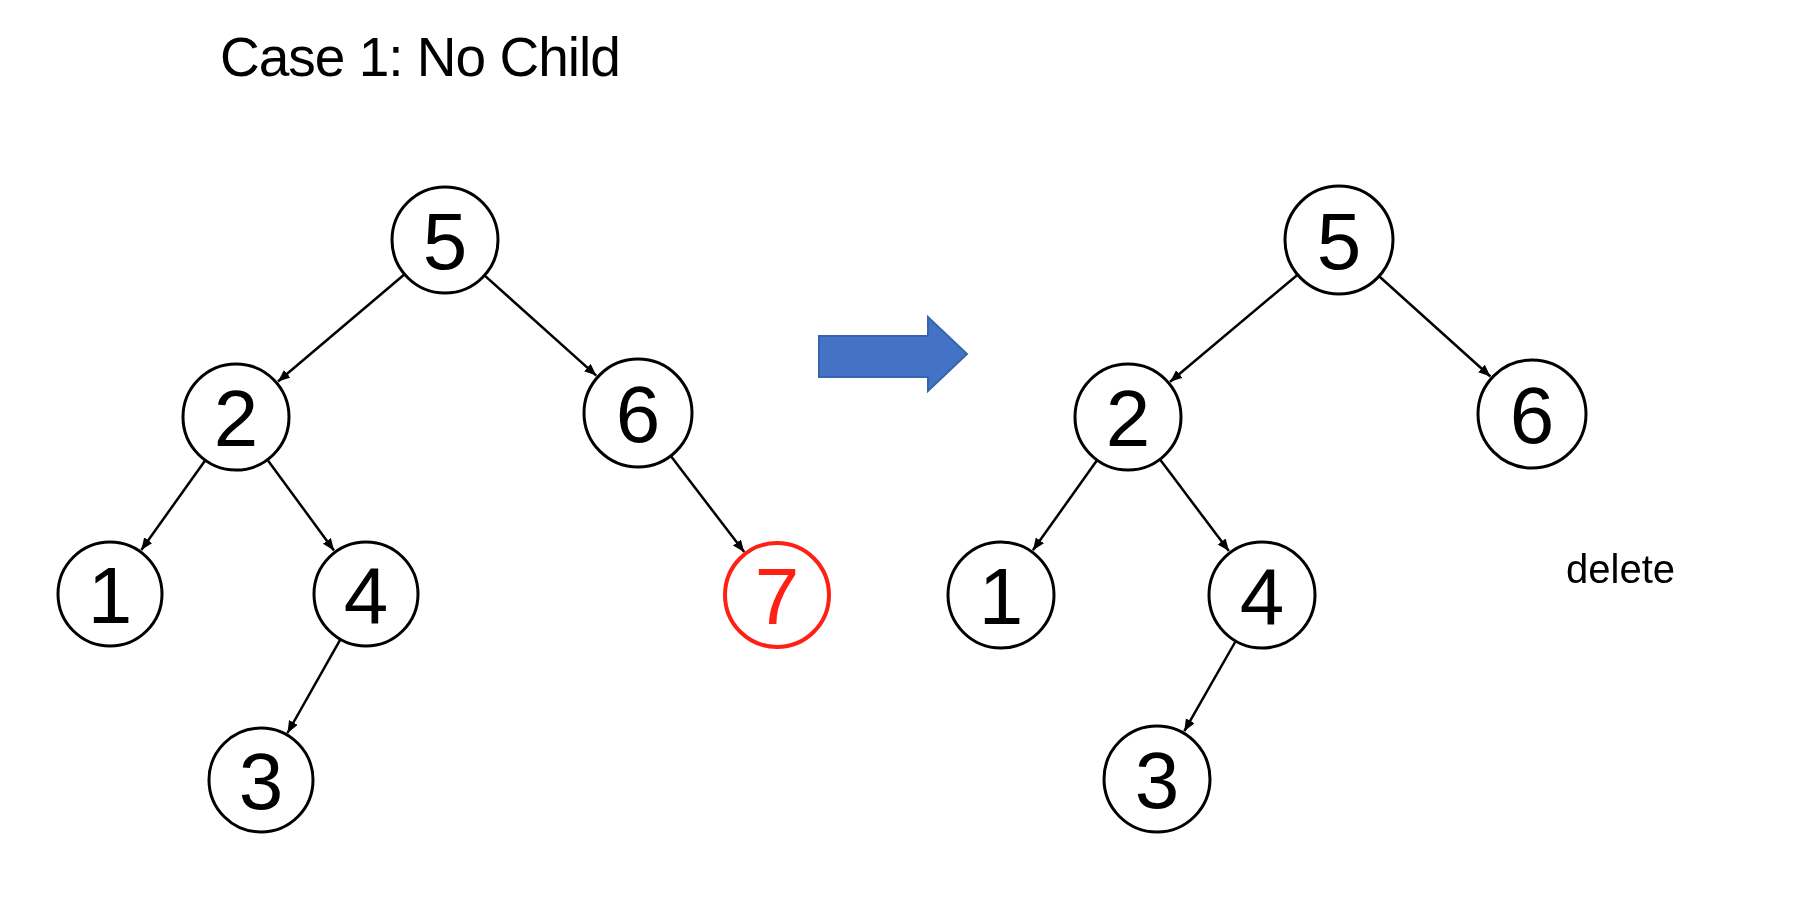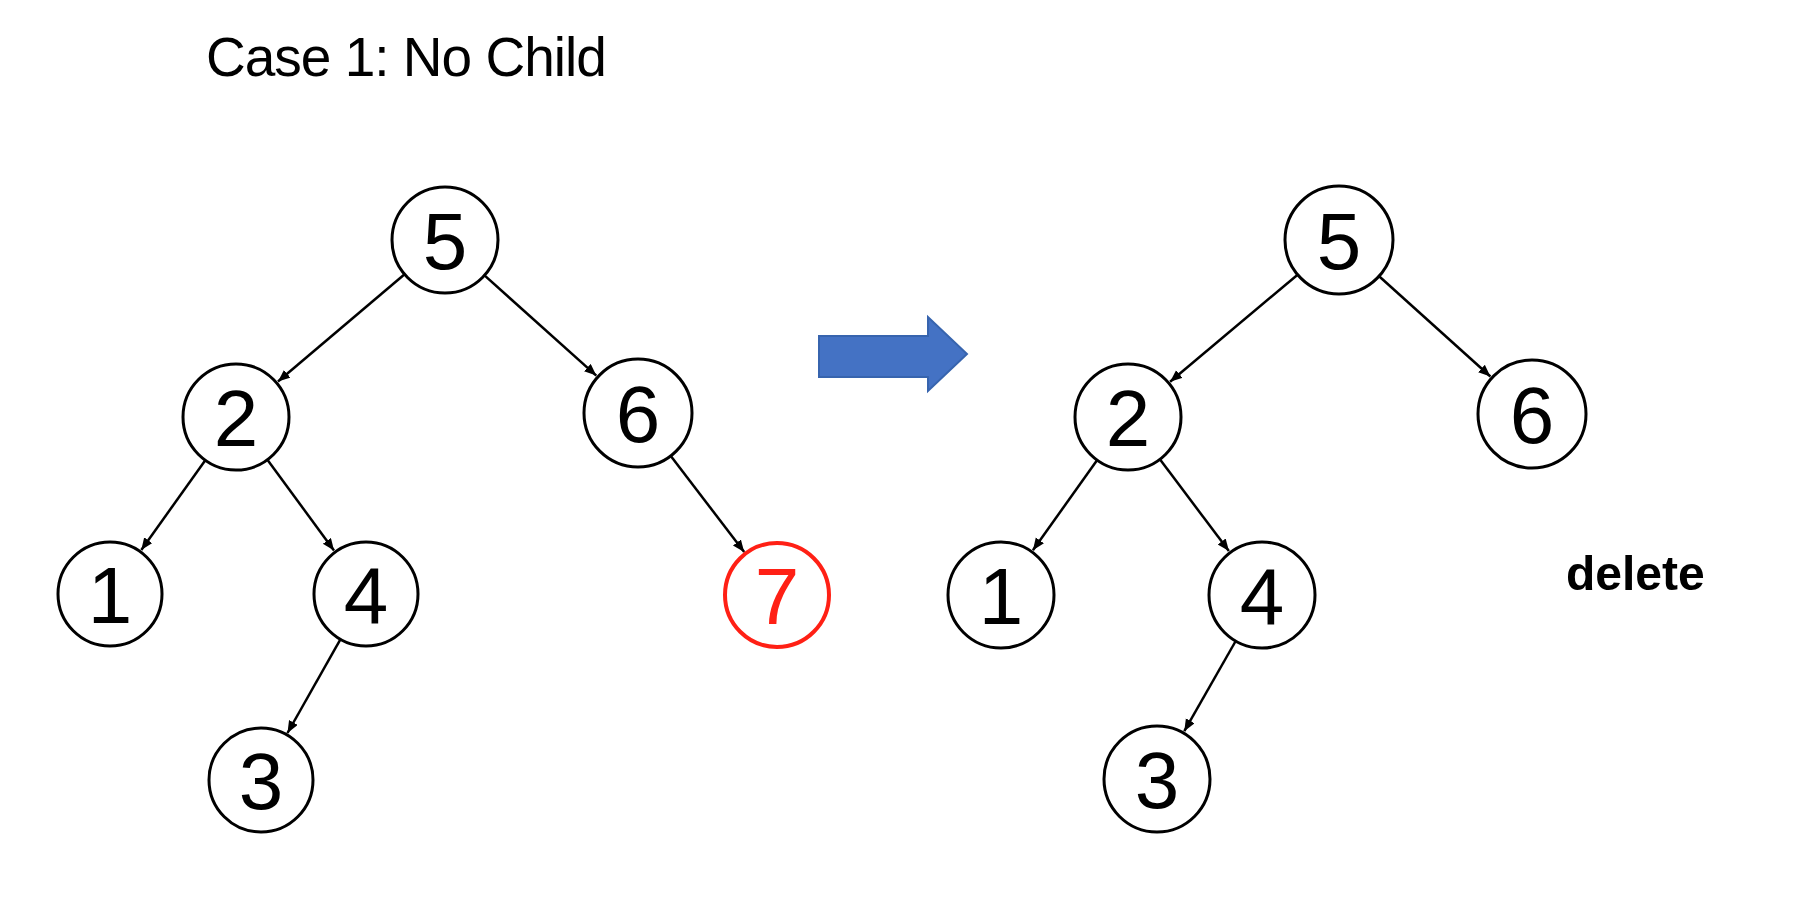--- a/index.html
+++ b/index.html
@@ -1,26 +1,26 @@
 <!DOCTYPE html>
 <html><head>
 <meta charset="utf-8">
 <style>
   * { margin: 0; padding: 0; box-sizing: border-box; }
   html, body { width: 1796px; height: 916px; background: #ffffff; overflow: hidden; }
   body { font-family: "Liberation Sans", sans-serif; }
   .stage { position: relative; width: 1796px; height: 916px; background: #ffffff; }
   .title {
-    position: absolute; left: 206px; top: 26px;
+    position: absolute; left: 220px; top: 26px;
     font-size: 55px; line-height: 1.15; color: #000;
     letter-spacing: -1px; white-space: nowrap;
   }
   .delete-label {
     position: absolute; left: 1566px; top: 546px;
-    font-size: 48px; line-height: 1.15; color: #000; white-space: nowrap; font-weight: bold;
+    font-size: 40px; line-height: 1.15; color: #000; white-space: nowrap;
   }
   svg.diagram { position: absolute; left: 0; top: 0; width: 1796px; height: 916px; }
   svg text { font-family: "Liberation Sans", sans-serif; }
 </style>
 </head>
 <body>
 
 <div class="stage">
   <svg class="diagram" id="diagram" xmlns="http://www.w3.org/2000/svg" viewBox="0 0 1796 916">
       <defs>

